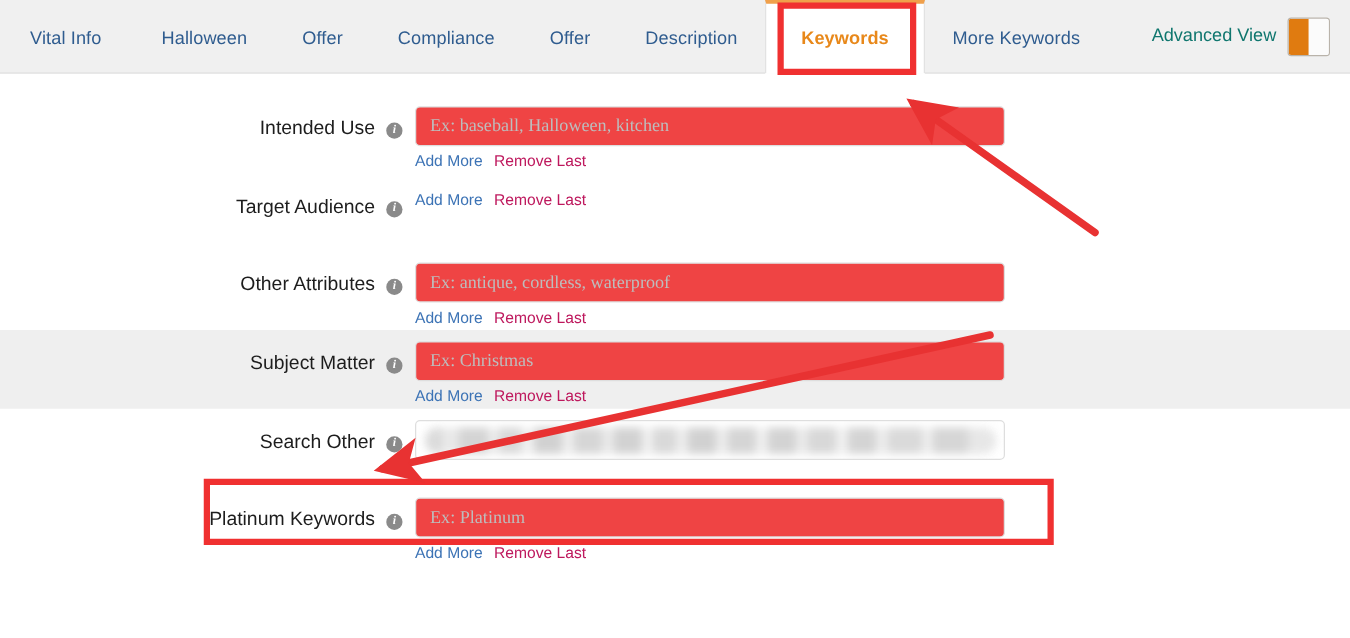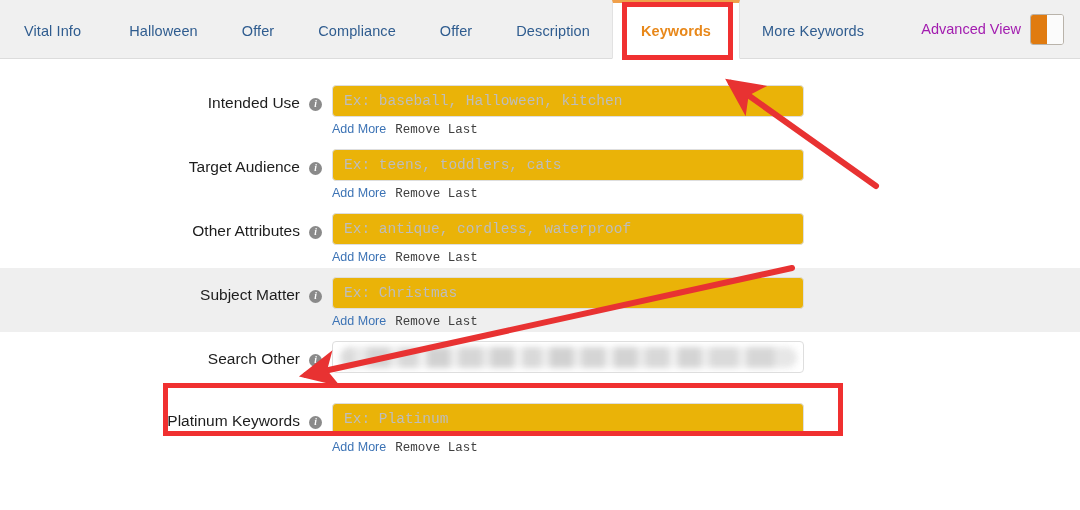--- a/index.html
+++ b/index.html
@@ -53,21 +53,21 @@
   .spacer { flex: 1 1 auto; }
   .advview {
     display: flex;
     align-items: center;
     gap: 9px;
     padding-right: 16px;
     cursor: pointer;
   }
   .advview-label {
     font-size: 14.5px;
-    color: #a21caf;
+    color: #0f766e;
     white-space: nowrap;
   }
   .toggle {
     width: 34px; height: 31px;
     border: 1px solid #b9b3aa;
     border-radius: 3px;
     display: flex;
     overflow: hidden;
     background: #fdfdfd;
   }
@@ -111,42 +111,41 @@
     margin-left: 9px;
     font-family: "Liberation Serif", serif;
     cursor: pointer;
   }
   .fieldwrap { margin-left: 10px; width: 472px; }
   .fieldwrap input {
     width: 100%;
     height: 32px;
     border: 1px solid #dedede;
     border-radius: 4px;
-    background: #eab308;
+    background: #ef4444;
     padding: 0 11px;
     font-size: 14.5px;
     color: #333;
-    font-family: Liberation Mono, monospace;
+    font-family: Liberation Serif, serif;
     outline: none;
   }
   .fieldwrap input::placeholder { color: #bdbdbd; }
   .links {
     margin-top: 5px;
     font-size: 12.5px;
     white-space: nowrap;
   }
   .links .add {
     color: #3c73b5;
     cursor: pointer;
     margin-right: 9px;
   }
   .links .rm {
-    color: #404040;
-    cursor: pointer;
-    font-family: Liberation Mono, monospace;
+    color: #be185d;
+    cursor: pointer;
   }
 
   
   .blurred {
     position: relative;
     width: 100%;
     height: 32px;
     border: 1px solid #dedede;
     border-radius: 4px;
     background: #ffffff;
@@ -244,21 +243,20 @@
           <span class="add">Add More</span><span class="rm">Remove Last</span>
         </div>
       </div>
     </div>
 
     <div class="row">
       <div class="label">
         <span>Target Audience</span><span class="info-icon">i</span>
       </div>
       <div class="fieldwrap">
-        <input type="text" placeholder="Ex: teens, toddlers, cats" style="">
         <div class="links">
           <span class="add">Add More</span><span class="rm">Remove Last</span>
         </div>
       </div>
     </div>
 
     <div class="row">
       <div class="label">
         <span>Other Attributes</span><span class="info-icon">i</span>
       </div>

